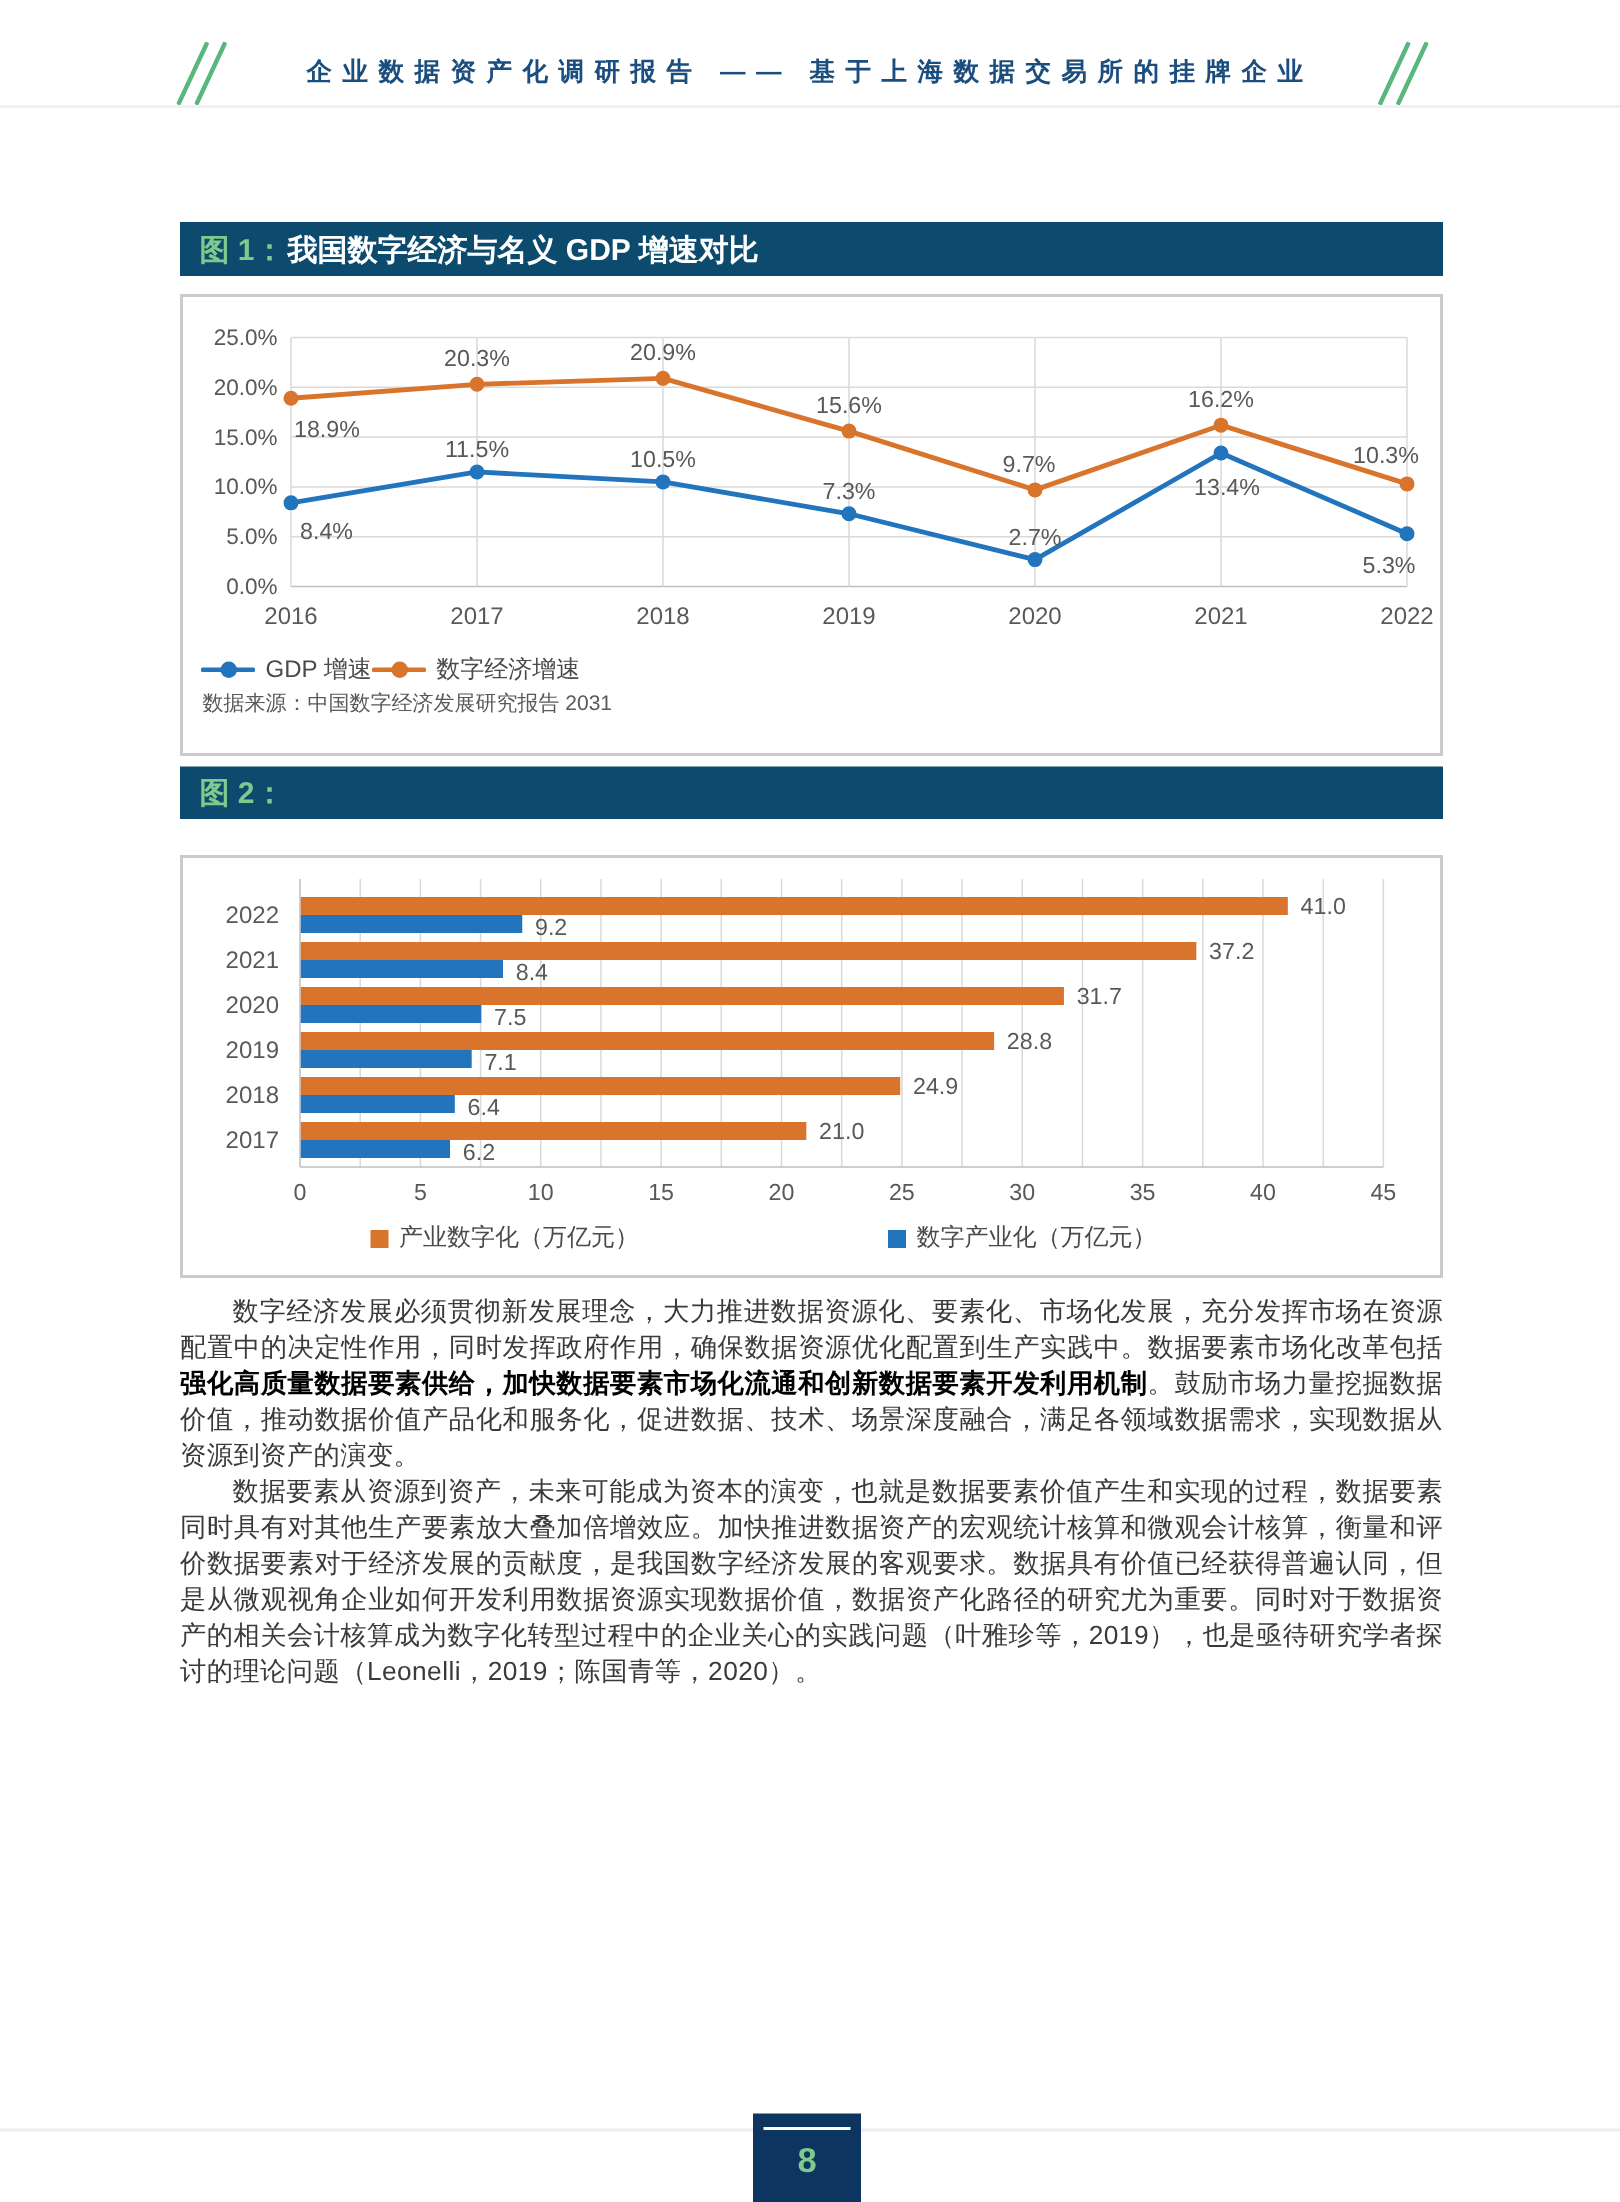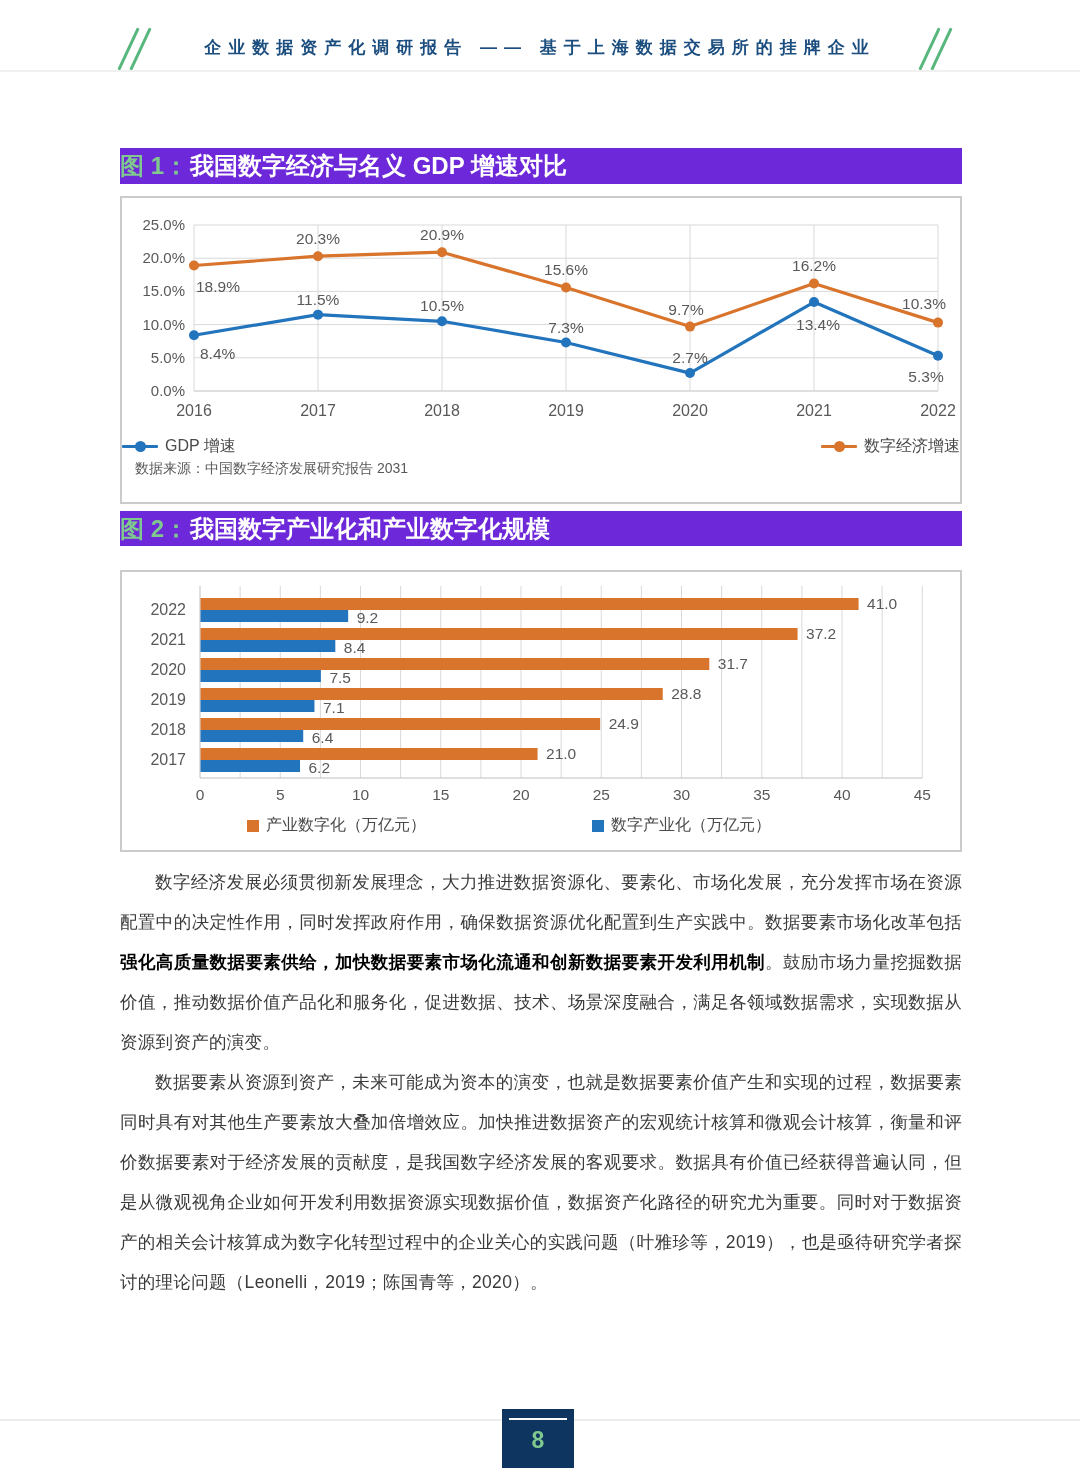--- a/index.html
+++ b/index.html
@@ -7,37 +7,37 @@
         font-family:"Liberation Sans","DejaVu Sans",sans-serif;}
   
   .hdr-title{position:absolute;top:36px;left:0;width:100%;text-align:center;
              font-size:17px;font-weight:bold;color:#1b4d7e;letter-spacing:7px;}
   .slashes{position:absolute;top:26px;display:flex;gap:9px;}
   .slashes.left{left:127px;}
   .slashes.right{left:928px;}
   .slash{width:3px;height:46px;background:#57b77c;transform:rotate(25deg);border-radius:1px;}
   .hdr-rule{position:absolute;top:70px;left:0;width:100%;height:2px;background:#f0f0f0;}
   
-  .titlebar{position:absolute;left:120px;width:842px;background:#6d28d9;color:#fff;
-            display:flex;align-items:center;box-sizing:border-box;
-            font-size:24px;font-weight:bold;}
+  .titlebar{position:absolute;left:120px;width:842px;background:#0c4a6e;color:#fff;
+            display:flex;align-items:center;box-sizing:border-box;padding-left:13px;
+            font-size:20px;font-weight:bold;}
   .fig-label{color:#7fc98e;margin-right:2px;}
   .chart-box{position:absolute;left:120px;width:842px;border:2px solid #cbcbcb;
              box-sizing:border-box;background:#fff;}
   .chart-box svg{position:absolute;left:0;top:0;}
   svg text{font-family:"Liberation Sans","DejaVu Sans",sans-serif;}
   .legend{position:absolute;display:flex;align-items:center;}
   .legend .item{display:flex;align-items:center;gap:7px;font-size:16px;color:#4a4a4a;}
   .lmark-line{position:relative;width:36px;height:3px;border-radius:1px;}
   .lmark-line .dot{position:absolute;left:13px;top:-4px;width:11px;height:11px;border-radius:50%;}
   .lmark-sq{width:12px;height:12px;display:inline-block;}
   .source{position:absolute;left:13px;top:262px;font-size:14px;color:#595959;}
   
   .body-text{position:absolute;left:120px;top:862px;width:842px;font-size:17.5px;
-             line-height:40px;color:#3a3a3a;text-align:justify;letter-spacing:0.3px;}
+             line-height:24px;color:#3a3a3a;text-align:justify;letter-spacing:0.3px;}
   .body-text p{margin:0;text-indent:2em;}
   .body-text b{color:#000;}
   
   .ftr-rule{position:absolute;top:1419px;left:0;width:100%;height:2px;background:#ededed;}
   .page-num-box{position:absolute;left:502px;top:1409px;width:72px;height:59px;background:#0d3560;}
   .page-num-line{position:absolute;top:9px;left:7px;width:58px;height:2px;background:#fbfbfb;}
   .page-num{position:absolute;top:18px;left:0;width:100%;text-align:center;
             font-size:23px;color:#7fc98e;font-weight:bold;}
 </style>
 </head>
@@ -112,40 +112,39 @@
         <text x="696" y="132.024" text-anchor="middle" font-size="15.5" fill="#595959">13.4%</text>
         <text x="804" y="183.808" text-anchor="middle" font-size="15.5" fill="#595959">5.3%</text>
         <text x="74" y="93.50400000000002" text-anchor="start" font-size="15.5" fill="#595959">18.9%</text>
         <text x="196" y="46.208" text-anchor="middle" font-size="15.5" fill="#595959">20.3%</text>
         <text x="320" y="42.22400000000002" text-anchor="middle" font-size="15.5" fill="#595959">20.9%</text>
         <text x="444" y="77.416" text-anchor="middle" font-size="15.5" fill="#595959">15.6%</text>
         <text x="564" y="116.59200000000001" text-anchor="middle" font-size="15.5" fill="#595959">9.7%</text>
         <text x="692" y="73.432" text-anchor="middle" font-size="15.5" fill="#595959">16.2%</text>
         <text x="802" y="110.60799999999999" text-anchor="middle" font-size="15.5" fill="#595959">10.3%</text>
       </svg>
-    <div class="legend" id="legend1" style="top:238px;left:0;right:0;justify-content:space-between;gap:36px;">
+    <div class="legend" id="legend1" style="top:238px;left:0;right:0;justify-content:flex-start;padding-left:12px;">
         <div class="item">
           <span class="lmark-line" style="background: rgb(34, 116, 188);">
             <span class="dot" style="background: rgb(34, 116, 188);"></span>
           </span>
           <span>GDP 增速</span>
         </div>
         <div class="item">
           <span class="lmark-line" style="background: rgb(217, 116, 44);">
             <span class="dot" style="background: rgb(217, 116, 44);"></span>
           </span>
           <span>数字经济增速</span>
         </div>
       </div>
     <div class="source">数据来源：中国数字经济发展研究报告 2031</div>
   </div>
 
   <div class="titlebar" style="top:511px;height:35px;">
     <span class="fig-label">图 2：</span>
-    <span>我国数字产业化和产业数字化规模</span>
   </div>
   <div class="chart-box" style="top:570px;height:282px;">
     <svg id="chart2" width="838" height="236">
         <line x1="78" y1="14" x2="78" y2="206" stroke="#bfbfbf" stroke-width="1"></line>
         <line x1="118.125" y1="14" x2="118.125" y2="206" stroke="#d9d9d9" stroke-width="1"></line>
         <line x1="158.25" y1="14" x2="158.25" y2="206" stroke="#d9d9d9" stroke-width="1"></line>
         <line x1="198.375" y1="14" x2="198.375" y2="206" stroke="#d9d9d9" stroke-width="1"></line>
         <line x1="238.5" y1="14" x2="238.5" y2="206" stroke="#d9d9d9" stroke-width="1"></line>
         <line x1="278.625" y1="14" x2="278.625" y2="206" stroke="#d9d9d9" stroke-width="1"></line>
         <line x1="318.75" y1="14" x2="318.75" y2="206" stroke="#d9d9d9" stroke-width="1"></line>

